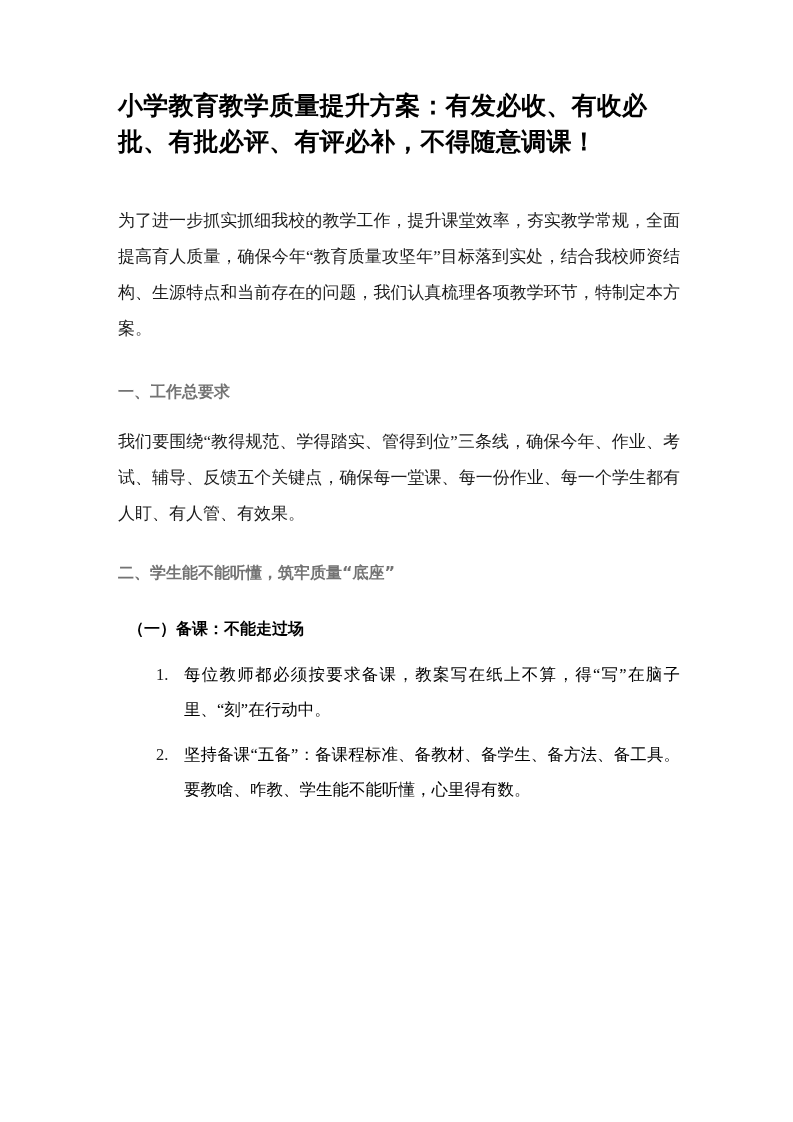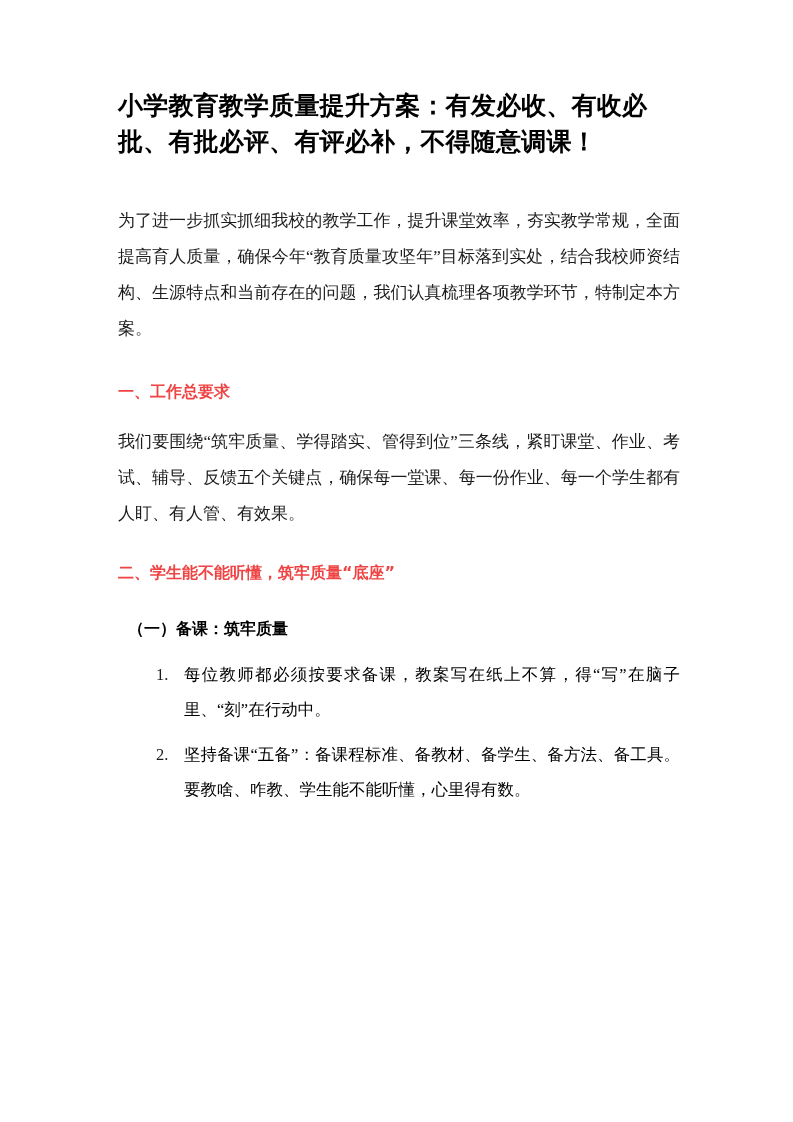--- a/index.html
+++ b/index.html
@@ -43,21 +43,21 @@
     text-align: justify;
   }
   .para.lead {
     margin-bottom: 30px;
   }
   .h2 {
     font-family: "DejaVu Sans", "Liberation Sans", sans-serif;
     font-weight: bold;
     font-size: 16px;
     line-height: 1.9;
-    color: #ef4444;
+    color: #737373;
     margin: 26px 0 16px 0;
   }
   .h3 {
     font-family: "DejaVu Sans", "Liberation Sans", sans-serif;
     font-weight: bold;
     font-size: 16px;
     line-height: 1.9;
     color: #000000;
     margin: 26px 0 14px 0;
     padding-left: 10px;
@@ -96,25 +96,25 @@
 <div class="page">
   <div class="content">
 
     <h1 class="doc-title">小学教育教学质量提升方案：有发必收、有收必批、有批必评、有评必补，不得随意调课！</h1>
 
     <p class="para lead">为了进一步抓实抓细我校的教学工作，提升课堂效率，夯实教学常规，全面提高育人质量，确保今年“教育质量攻坚年”目标落到实处，结合我校师资结构、生源特点和当前存在的问题，我们认真梳理各项教学环节，特制定本方案。</p>
 
     <h2 class="h2">一、工作总要求</h2>
 
 
-    <p class="para">我们要围绕“筑牢质量、学得踏实、管得到位”三条线，紧盯课堂、作业、考试、辅导、反馈五个关键点，确保每一堂课、每一份作业、每一个学生都有人盯、有人管、有效果。</p>
+    <p class="para">我们要围绕“教得规范、学得踏实、管得到位”三条线，确保今年、作业、考试、辅导、反馈五个关键点，确保每一堂课、每一份作业、每一个学生都有人盯、有人管、有效果。</p>
 
     <h2 class="h2">二、学生能不能听懂，筑牢质量“底座”</h2>
 
-    <h3 class="h3">（一）备课：筑牢质量</h3>
+    <h3 class="h3">（一）备课：不能走过场</h3>
 
     <ol class="list">
       <li>每位教师都必须按要求备课，教案写在纸上不算，得“写”在脑子里、“刻”在行动中。</li>
       <li>坚持备课“五备”：备课程标准、备教材、备学生、备方法、备工具。要教啥、咋教、学生能不能听懂，心里得有数。</li>
     </ol>
 
   </div>
 </div>
 
 </body></html>

